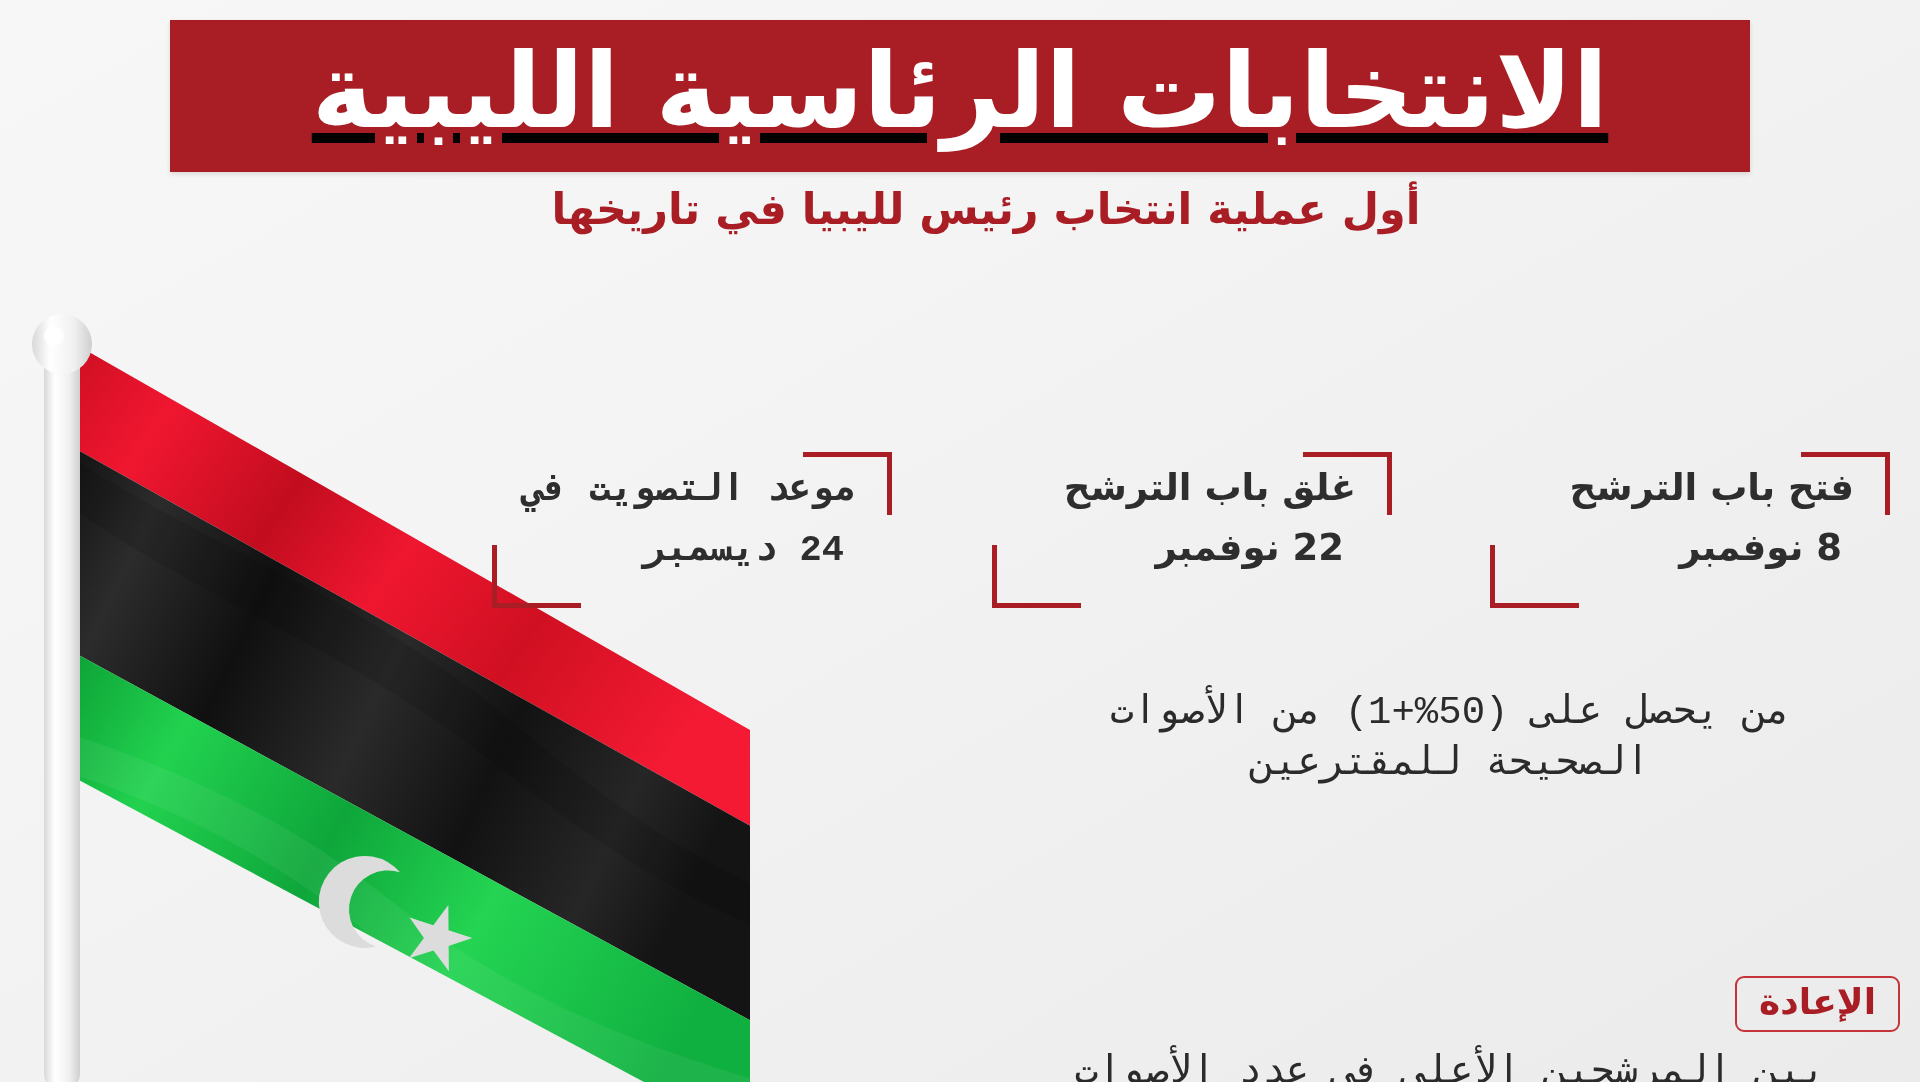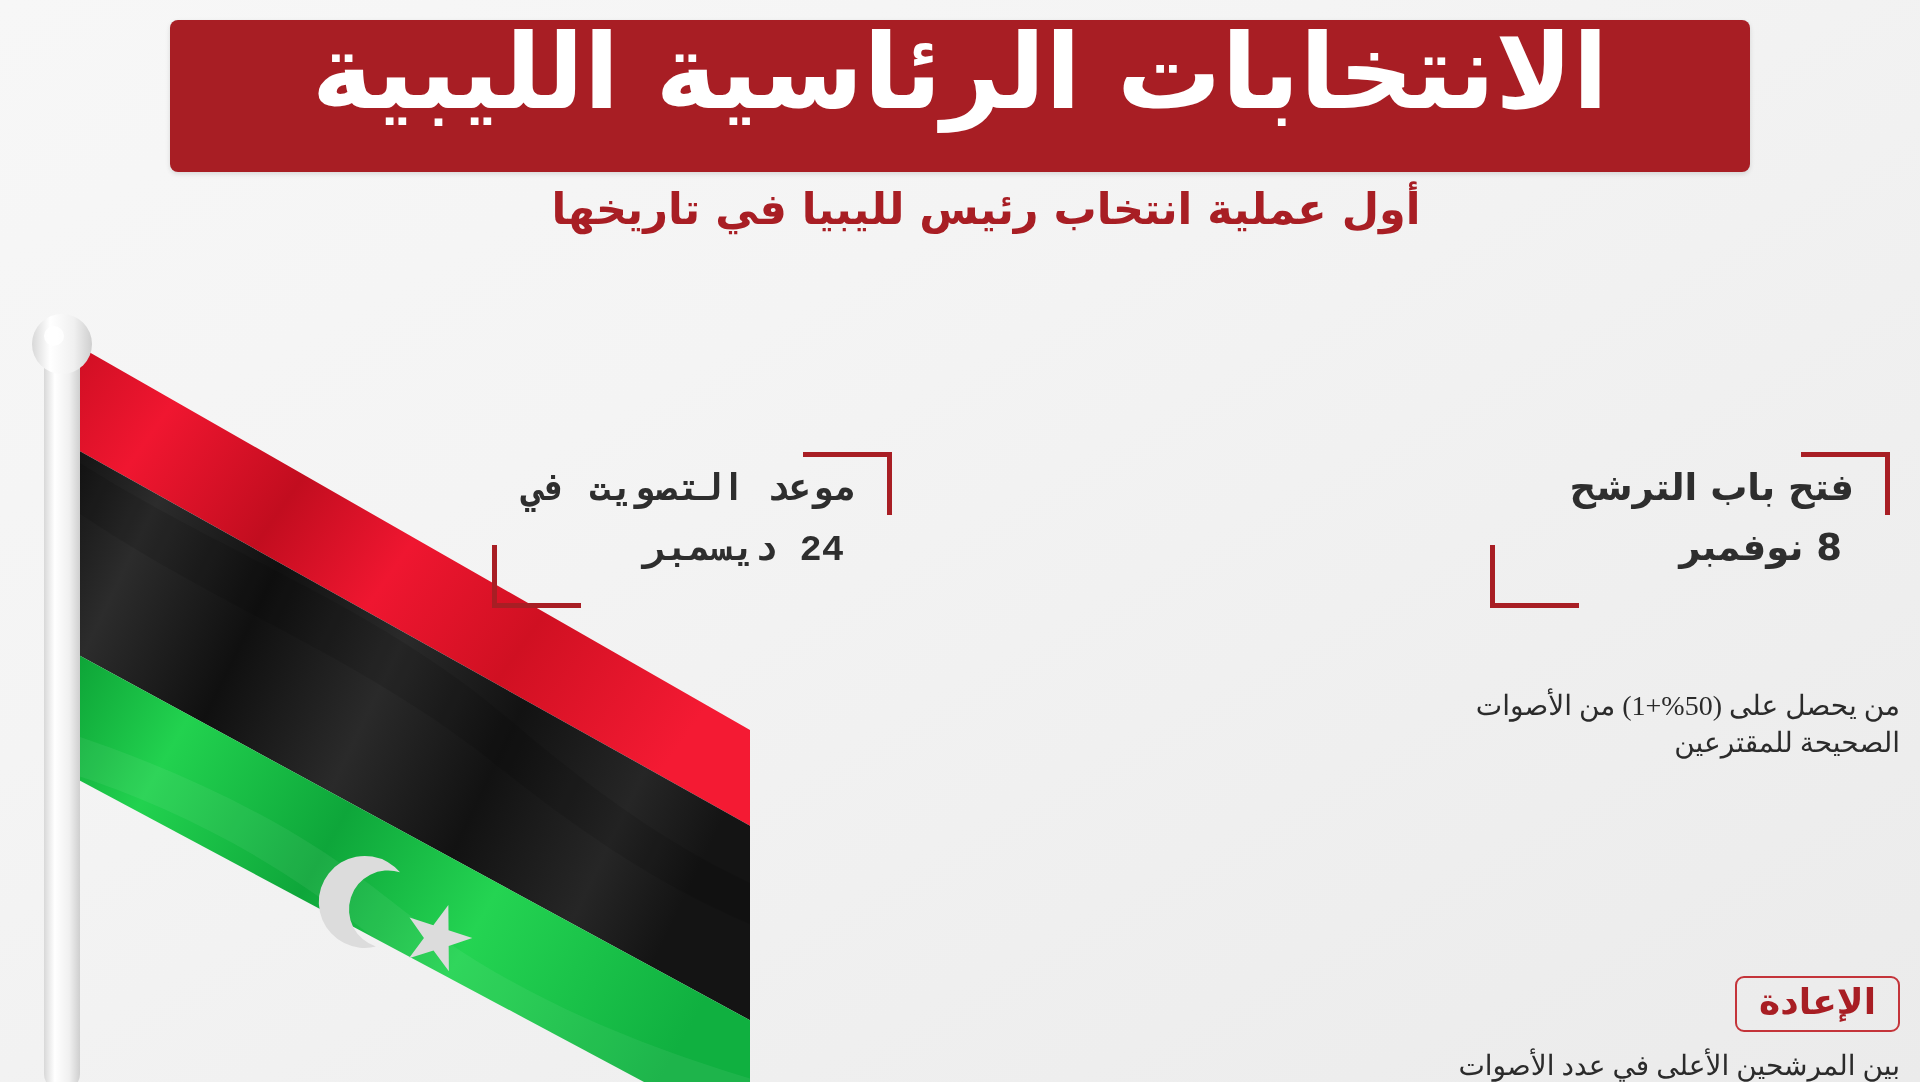--- a/index.html
+++ b/index.html
@@ -23,25 +23,26 @@
   }
 
   
   .title-bar {
     position: absolute;
     top: 20px;
     left: 170px;
     width: 1580px;
     height: 152px;
     background: #a81e24;
-    border-radius: 8px;
+    border-radius: 0;
     display: flex;
-    align-items: flex-start;
+    align-items: center;
     justify-content: center;
     box-shadow: 0 2px 5px rgba(0,0,0,0.12);
+    text-decoration: underline;
   }
   .title-text {
     color: #ffffff;
     font-size: 104px;
     font-weight: 700;
     line-height: 1;
     letter-spacing: -1px;
     white-space: nowrap;
     direction: rtl;
     padding-bottom: 10px;
@@ -150,26 +151,26 @@
     color: #a81e24;
     font-size: 36px;
     font-weight: 700;
     line-height: 1.05;
     background: transparent;
     white-space: nowrap;
   }
   .rule-body {
     margin-top: 16px;
     color: #2b2b2b;
-    font-size: 28px;
+    font-size: 39px;
     font-weight: 400;
     line-height: 1.32;
     direction: rtl;
-    text-align: right;
-    font-family: Liberation Serif, serif;
+    text-align: center;
+    font-family: Liberation Mono, monospace;
   }
   .rule-body .ln { display: block; }
 </style>
 </head>
 <body>
 
 <div id="poster">
 
   <div class="title-bar">
     <div class="title-text">الانتخابات الرئاسية الليبية</div>
@@ -241,20 +242,26 @@
 
   <div class="timeline">
 
     <div class="tl-card c1">
       <span class="bracket-tl"></span>
       <span class="bracket-br"></span>
       <div class="tl-label">فتح باب الترشح</div>
       <div class="tl-date">8 نوفمبر</div>
     </div>
 
+    <div class="tl-card c2">
+      <span class="bracket-tl"></span>
+      <span class="bracket-br"></span>
+      <div class="tl-label">غلق باب الترشح</div>
+      <div class="tl-date">22 نوفمبر</div>
+    </div>
 
     <div class="tl-card c3">
       <span class="bracket-tl"></span>
       <span class="bracket-br"></span>
       <div class="tl-label">موعد التصويت في</div>
       <div class="tl-date">24 ديسمبر</div>
     </div>
 
   </div>
 

